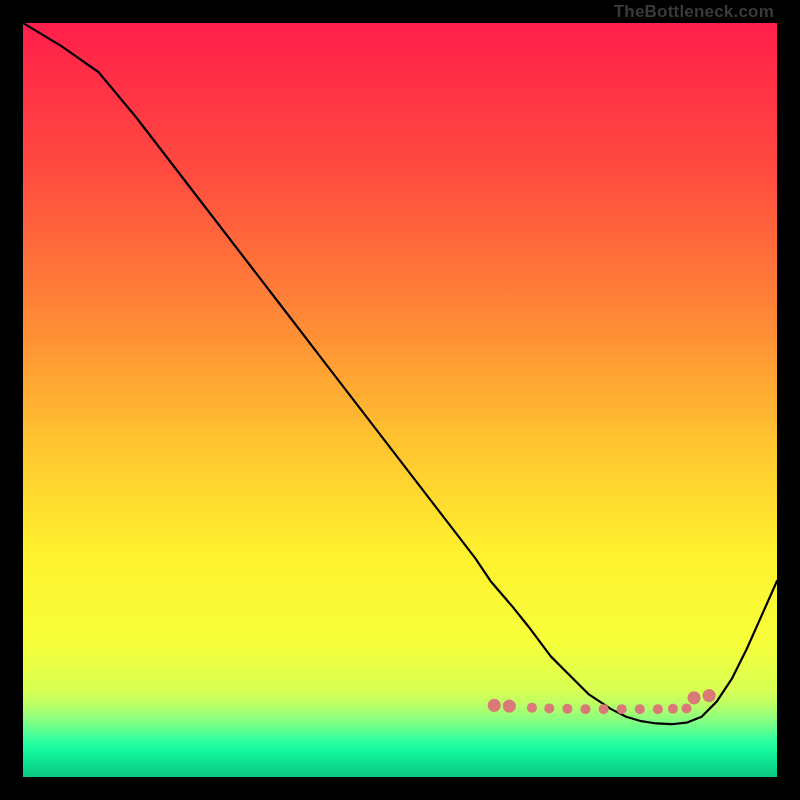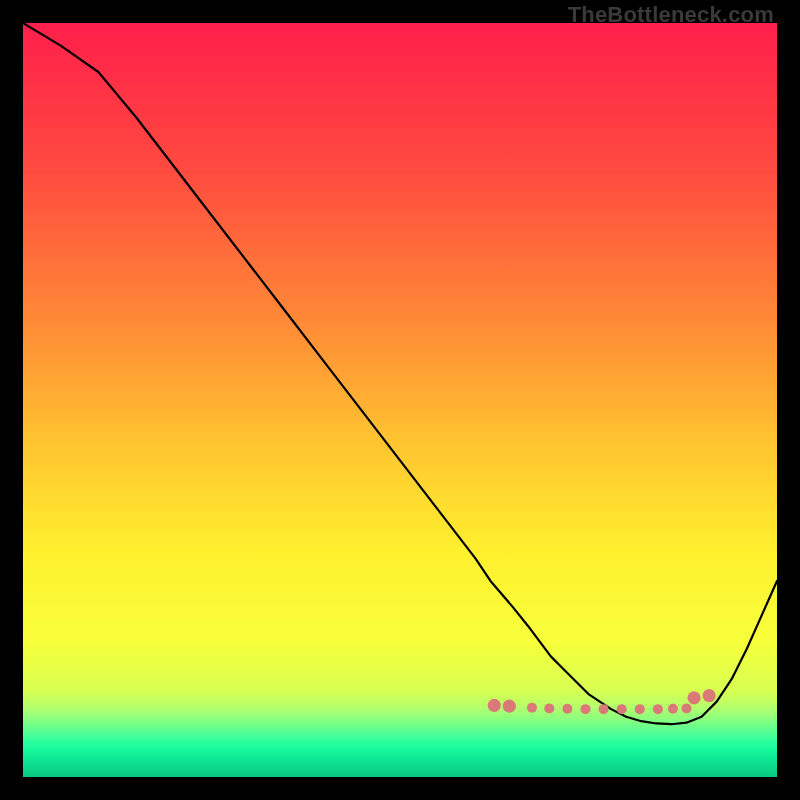--- a/index.html
+++ b/index.html
@@ -24,21 +24,21 @@
     left: 0;
     top: 0;
     width: 754px;
     height: 754px;
   }
   .watermark {
     position: absolute;
     top: 2px;
     right: 26px;
     color: #3a3a3a;
-    font-size: 22px;
+    font-size: 17px;
     font-weight: 600;
     letter-spacing: 0.2px;
     user-select: none;
   }
 </style>
 </head>
 <body>
 
 <div class="frame">
   <svg class="plot" viewBox="0 0 754 754" preserveAspectRatio="none">

